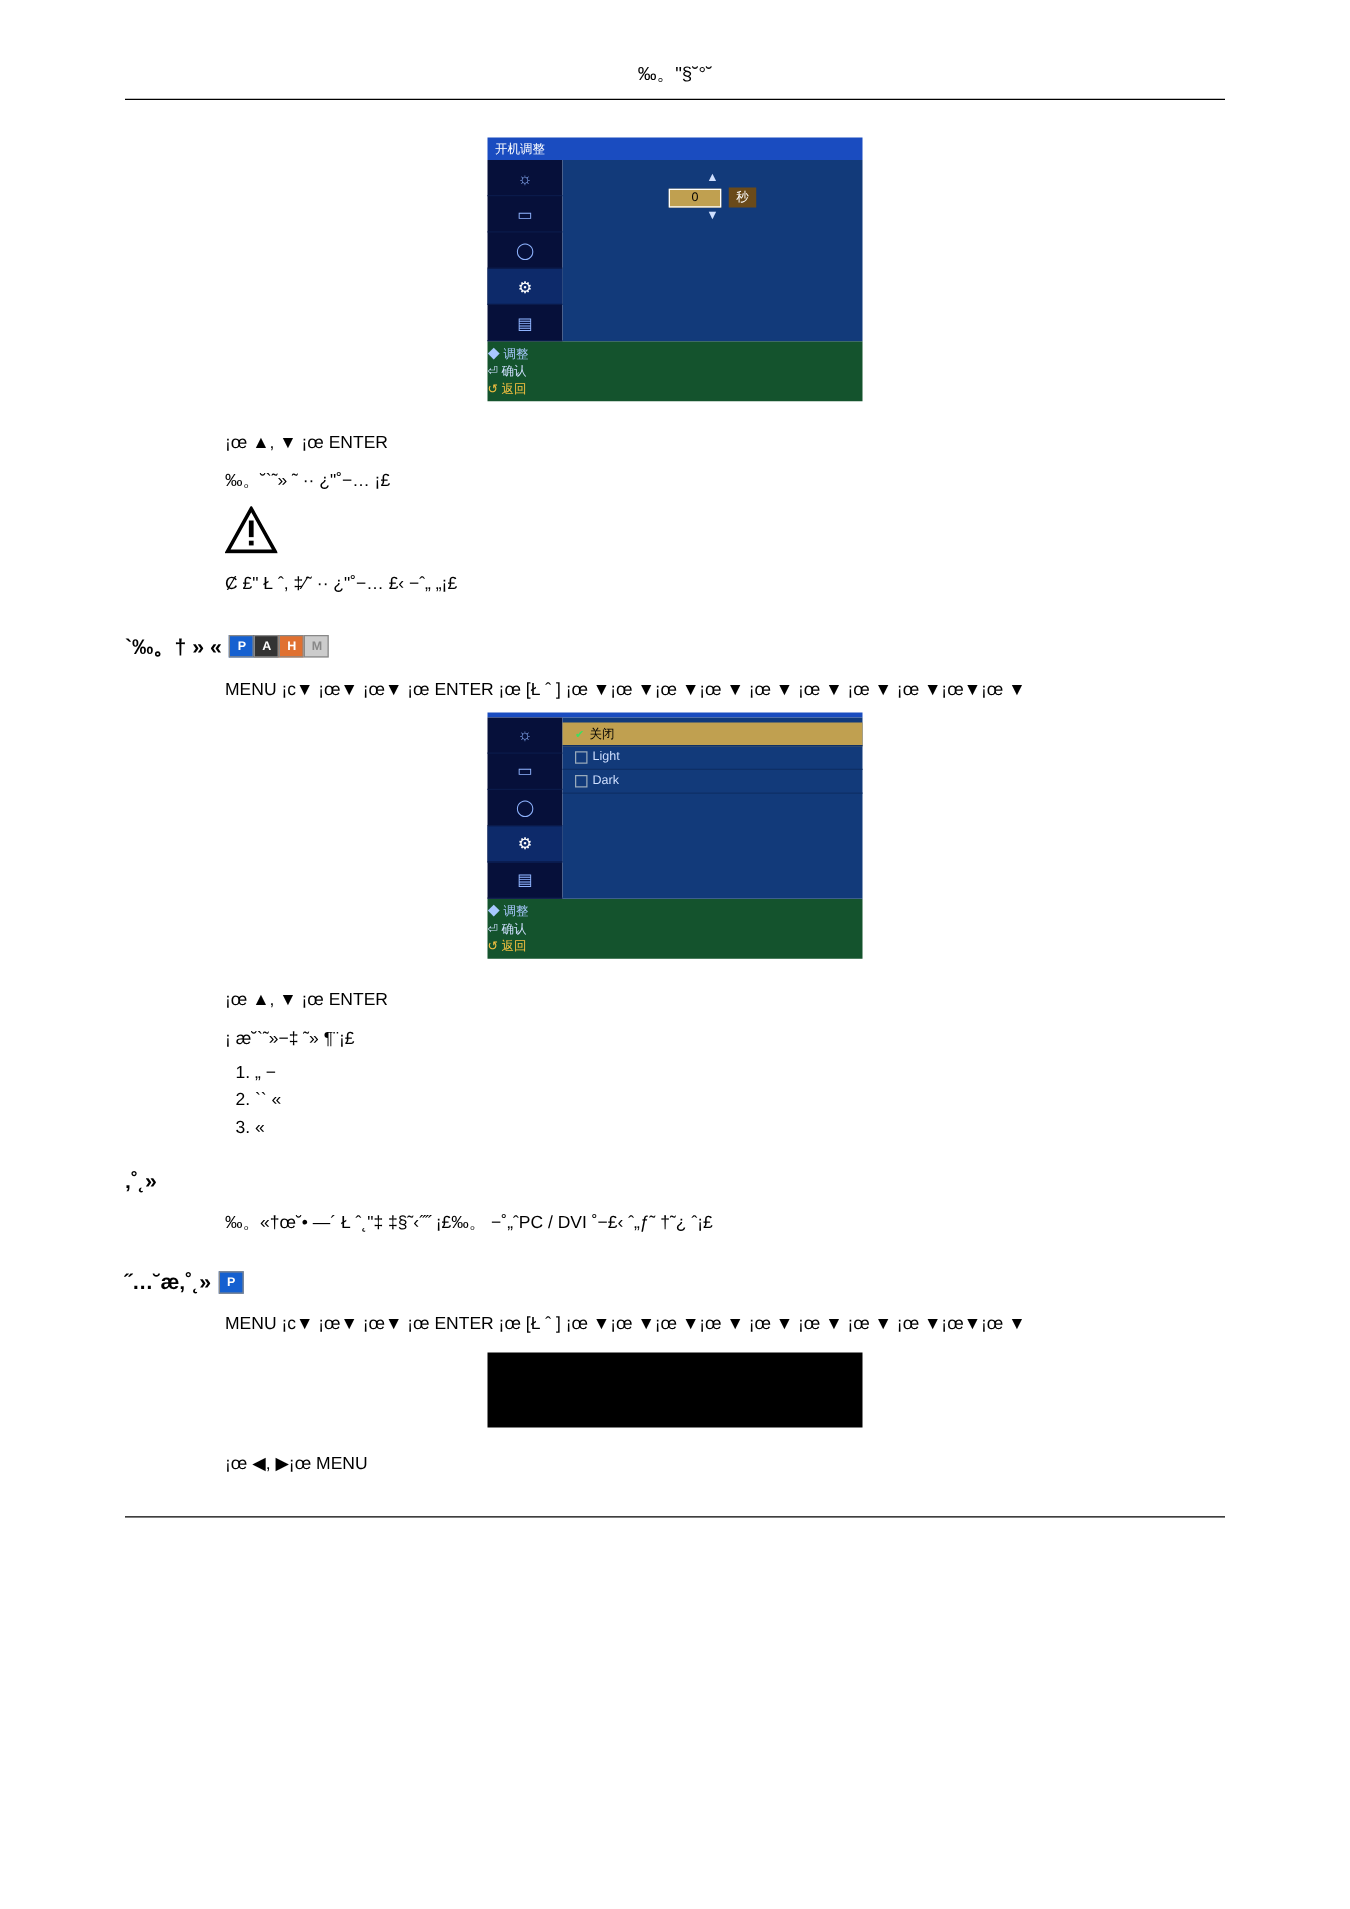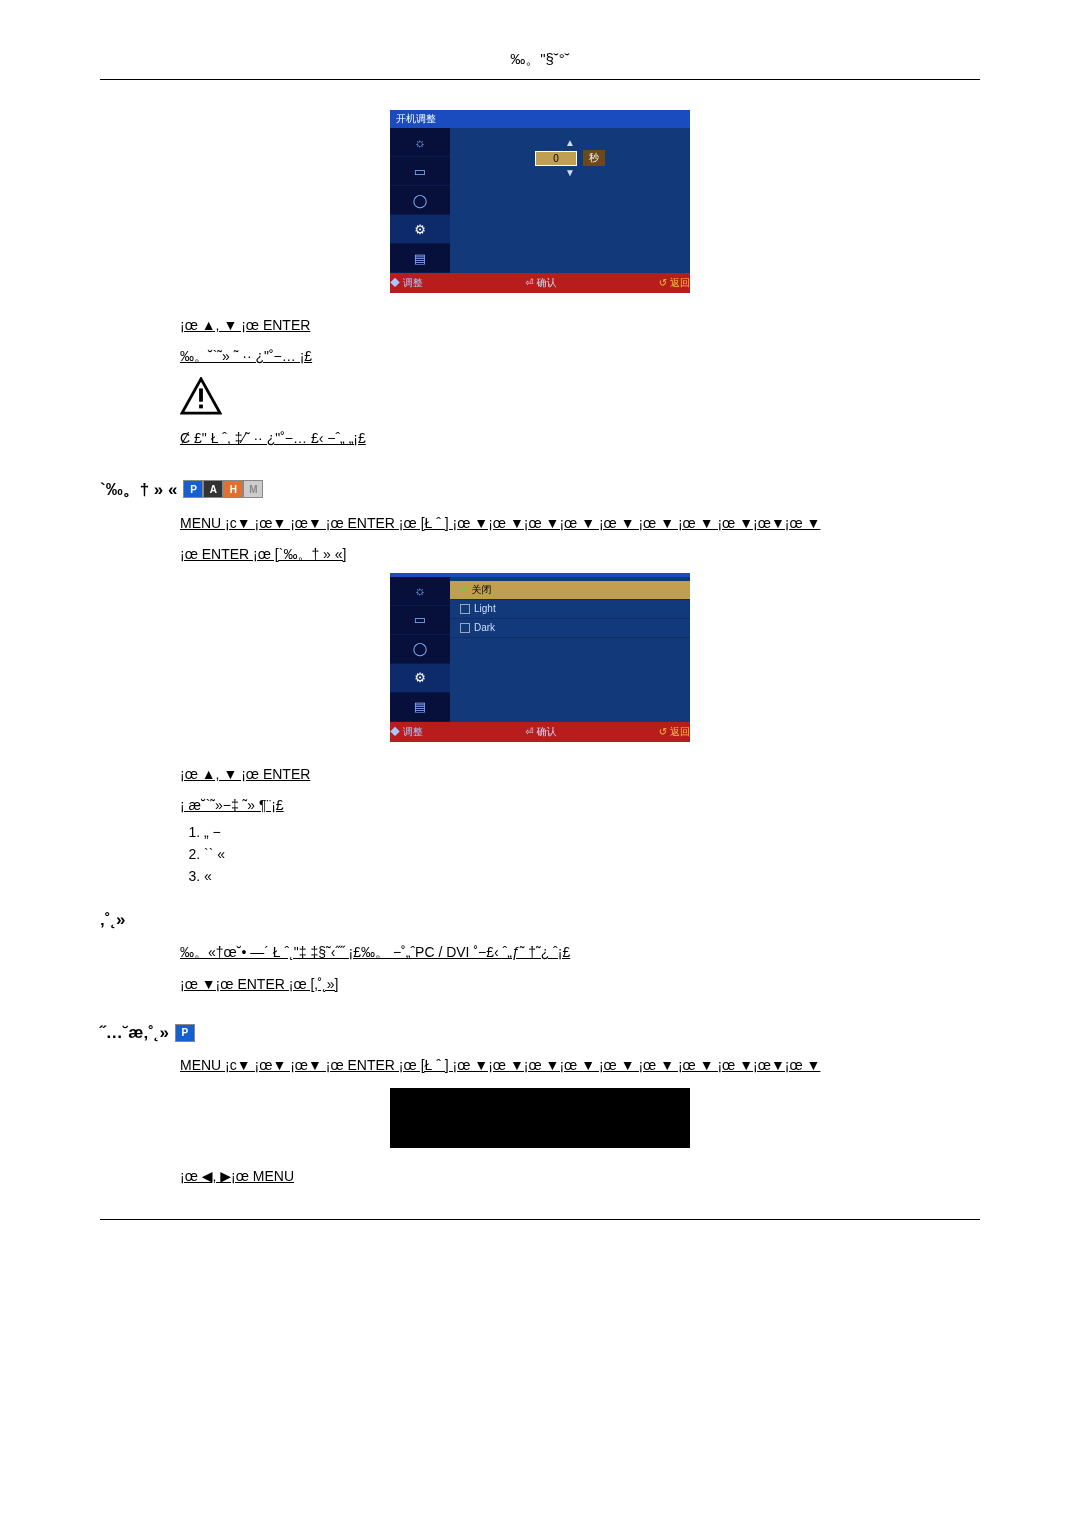--- a/index.html
+++ b/index.html
@@ -123,35 +123,35 @@
     min-width: 20px;
     text-align: center;
   }
   .osd-unit {
     background: #6a4a1a;
     color: #fff;
     padding: 1px 6px;
     font-size: 10px;
   }
   .osd-footer {
-    background: #b91c1c;
+    background: #14532d;
     color: #cfdfff;
     display: flex;
-    justify-content: space-between;
+    justify-content: center;
     font-size: 10px;
     padding: 3px 0;
+    flex-direction: column;
   }
   .osd-footer span { white-space: nowrap; }
   .foot-adjust { color: #a8c8ff; }
   .foot-return { color: #f5c040; }
 
   .para {
     margin: 6px 0 6px 80px;
     line-height: 1.8;
-    text-decoration: underline;
   }
   .warning-icon {
     margin: 8px 0 8px 80px;
   }
   .warning-icon svg { width: 42px; height: 38px; }
 
   .section-title {
     font-size: 17px;
     font-weight: bold;
     margin: 26px 0 10px 0;
@@ -250,21 +250,20 @@
     <div class="section-title">
       <span>`‰。† » «</span>
       <span class="mode-badges">
         <span class="badge p">P</span>
         <span class="badge a">A</span>
         <span class="badge h">H</span>
         <span class="badge m">M</span>
       </span>
     </div>
     <div class="para">MENU ¡c▼ ¡œ▼ ¡œ▼ ¡œ ENTER ¡œ [Ł ˆ ] ¡œ ▼¡œ ▼¡œ ▼¡œ ▼ ¡œ ▼ ¡œ ▼ ¡œ ▼ ¡œ ▼¡œ▼¡œ ▼</div>
-    <div class="para">¡œ ENTER ¡œ [`‰。† » «]</div>
 
     <div class="osd">
       <div class="osd-header"></div>
       <div class="osd-body">
         <div class="osd-sidebar">
           <div class="osd-icon">☼</div>
           <div class="osd-icon">▭</div>
           <div class="osd-icon">◯</div>
           <div class="osd-icon active">⚙</div>
           <div class="osd-icon">▤</div>
@@ -297,21 +296,20 @@
     <div class="para">¡ æ˘`˜»−‡  ˜» ¶¨¡£</div>
 
     <ol class="enum">
       <li>„ −</li>
       <li>`` «</li>
       <li>«</li>
     </ol>
 
     <div class="section-title">‚˚˛»</div>
     <div class="para">‰。«†œ˘•  —´ Ł ˆ˛"‡ ‡§˜‹˝˝ ¡£‰。 −˚„ˆPC / DVI ˚−£‹ ˆ„ƒ˜ †˜¿ ˆ¡£</div>
-    <div class="para">¡œ ▼¡œ ENTER ¡œ [‚˚˛»]</div>
 
     <div class="section-title">
       <span>˝…˘æ‚˚˛»</span>
       <span class="mode-badges">
         <span class="badge p">P</span>
       </span>
     </div>
     <div class="para">MENU ¡c▼ ¡œ▼ ¡œ▼ ¡œ ENTER ¡œ [Ł ˆ ] ¡œ ▼¡œ ▼¡œ ▼¡œ ▼ ¡œ ▼ ¡œ ▼ ¡œ ▼ ¡œ ▼¡œ▼¡œ ▼</div>
 
     <div class="black-box"></div>

